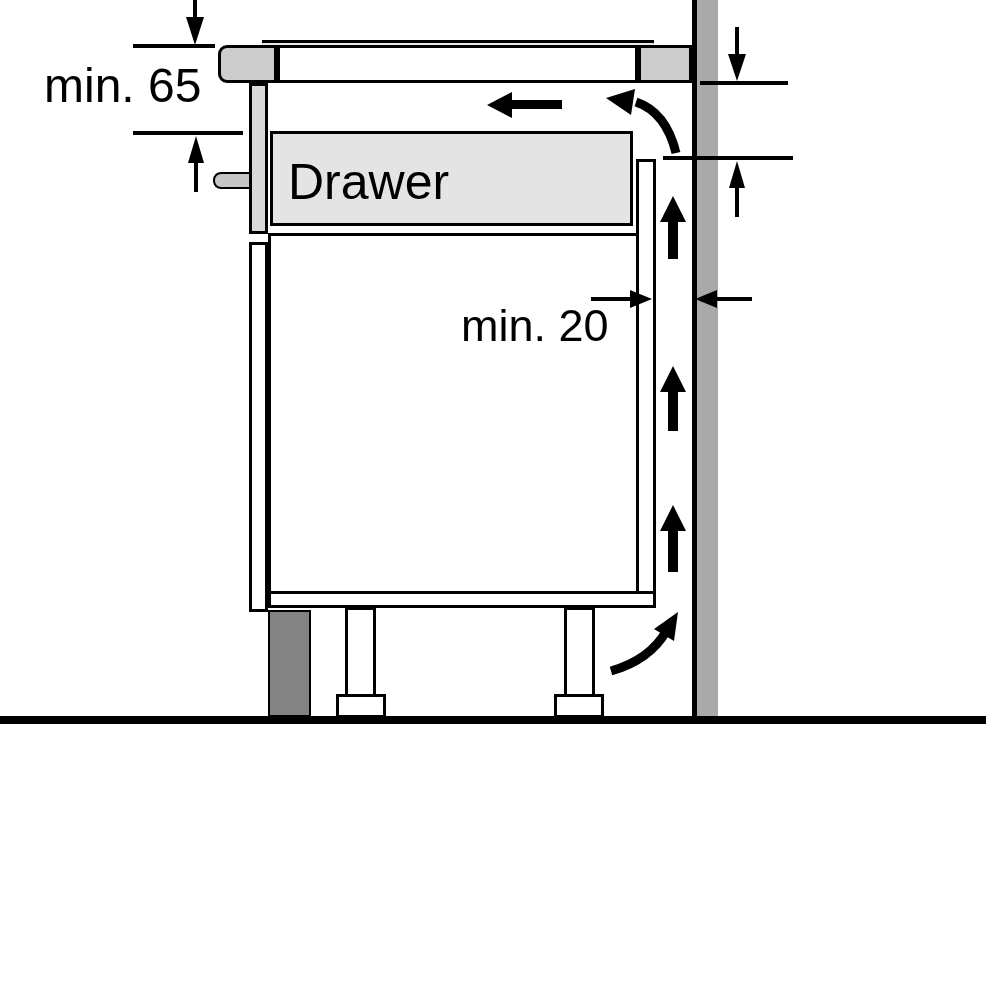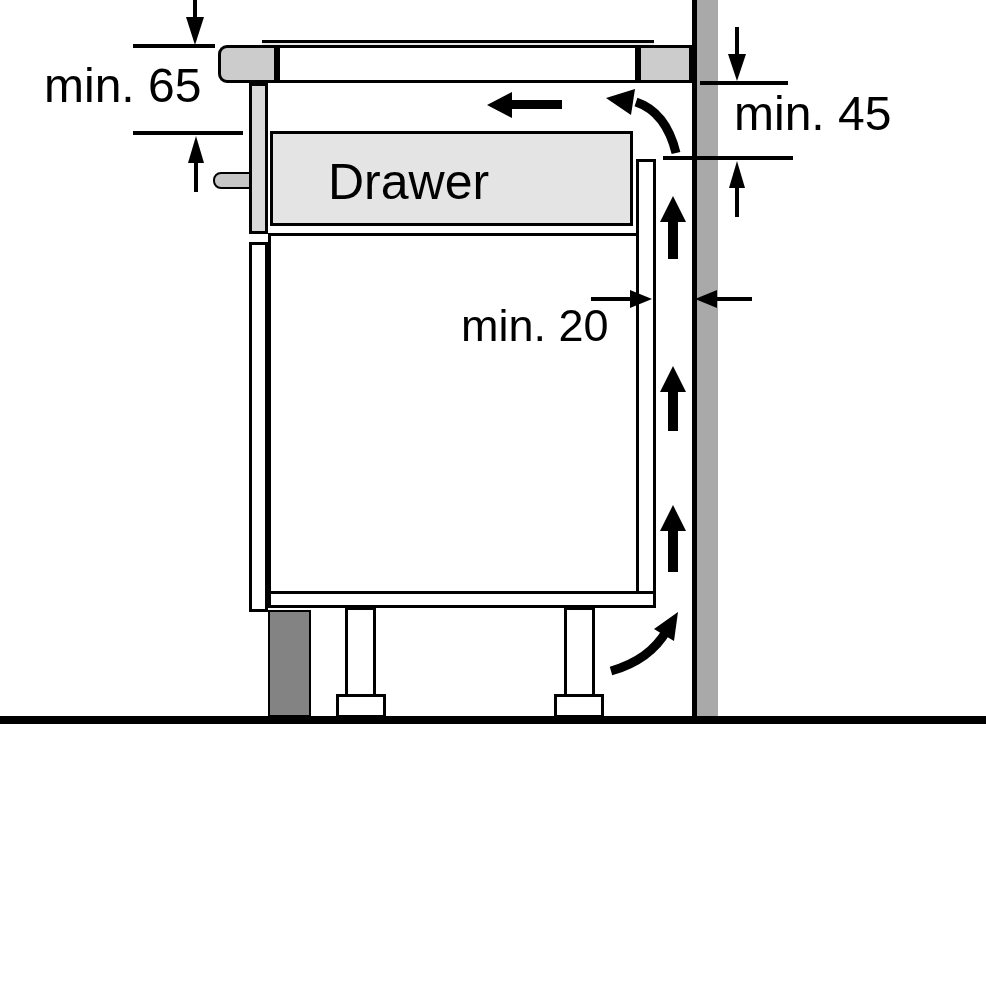--- a/index.html
+++ b/index.html
@@ -41,21 +41,21 @@
 
   #overlay { position: absolute; left: 0; top: 0; width: 986px; height: 1000px; pointer-events: none; }
   .ln  { stroke: #000; stroke-width: 4; fill: none; }
   .cur { stroke: #000; stroke-width: 9; fill: none; }
   .hd  { fill: #000; stroke: none; }
 
   .lbl { position: absolute; color: #000; line-height: 1; white-space: nowrap; }
   .lbl-min65 { left: 44px;  top: 62px;  font-size: 48px; }
   .lbl-min45 { left: 734px; top: 90px;  font-size: 48px; }
   .lbl-min20 { left: 461px; top: 303px; font-size: 45px; }
-  .lbl-drawer{ left: 288px; top: 157px; font-size: 50px; margin-left: 40px; }
+  .lbl-drawer{ left: 288px; top: 157px; font-size: 50px; }
   .lbl-note  { left: 0; right: 3px; top: 930px; font-size: 45px; text-align: right; }
 </style>
 </head>
 <body>
 
 <div id="stage">
 
   <div class="shape wall-edge"></div>
   <div class="shape wall"></div>
 
@@ -128,16 +128,15 @@
       <path class="cur" d="M 676 153 Q 666 112 636 102"></path>
       <polygon class="hd" points="606,98 635,89 631,115"></polygon>
     </g>
     <g>
       <path class="cur" d="M 611 671 Q 650 660 667 630"></path>
       <polygon class="hd" points="678,612 674,641 654,629"></polygon>
     </g>
   </svg>
 
   <div class="lbl lbl-min65">min. 65</div>
-  <div class="lbl lbl-min45">min. 45</div>
   <div class="lbl lbl-min20">min. 20</div>
   <div class="lbl lbl-drawer">Drawer</div>
 </div>
 
 </body></html>

